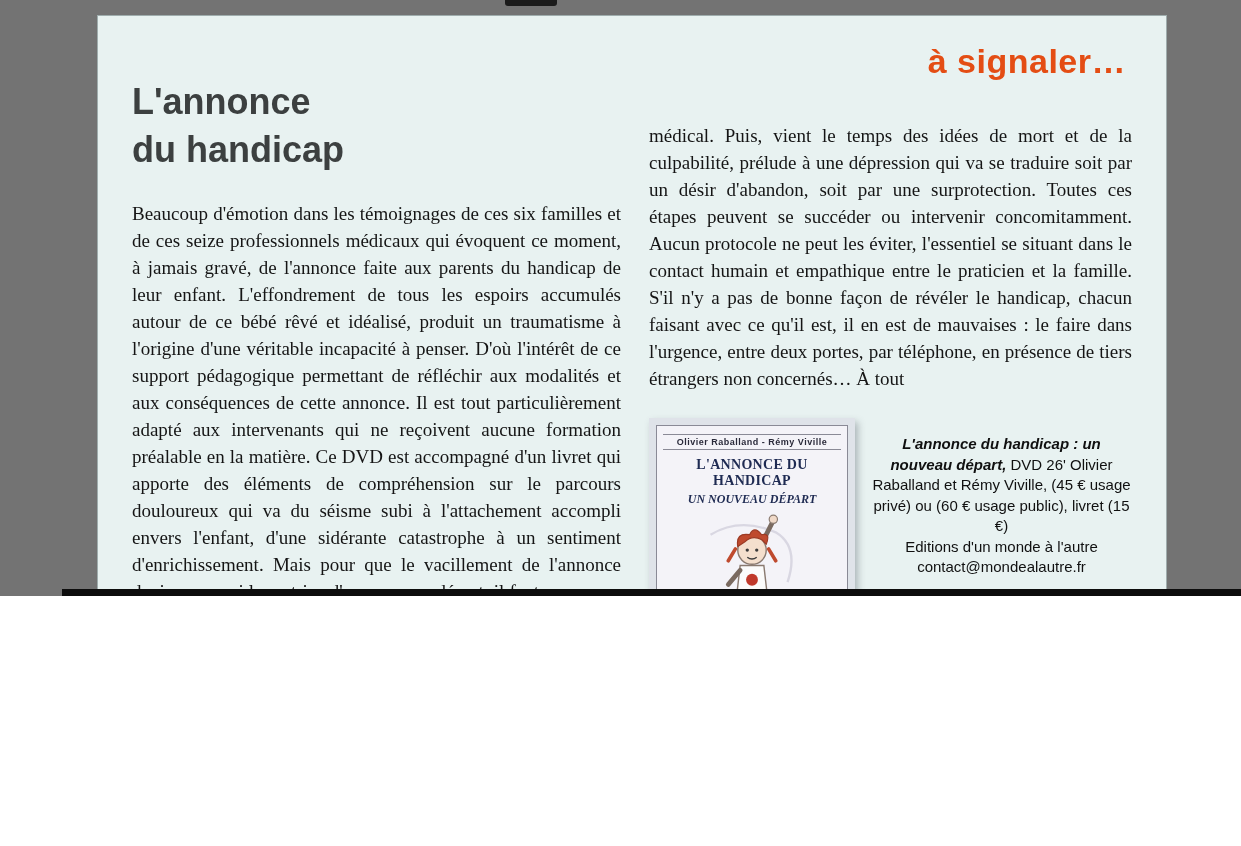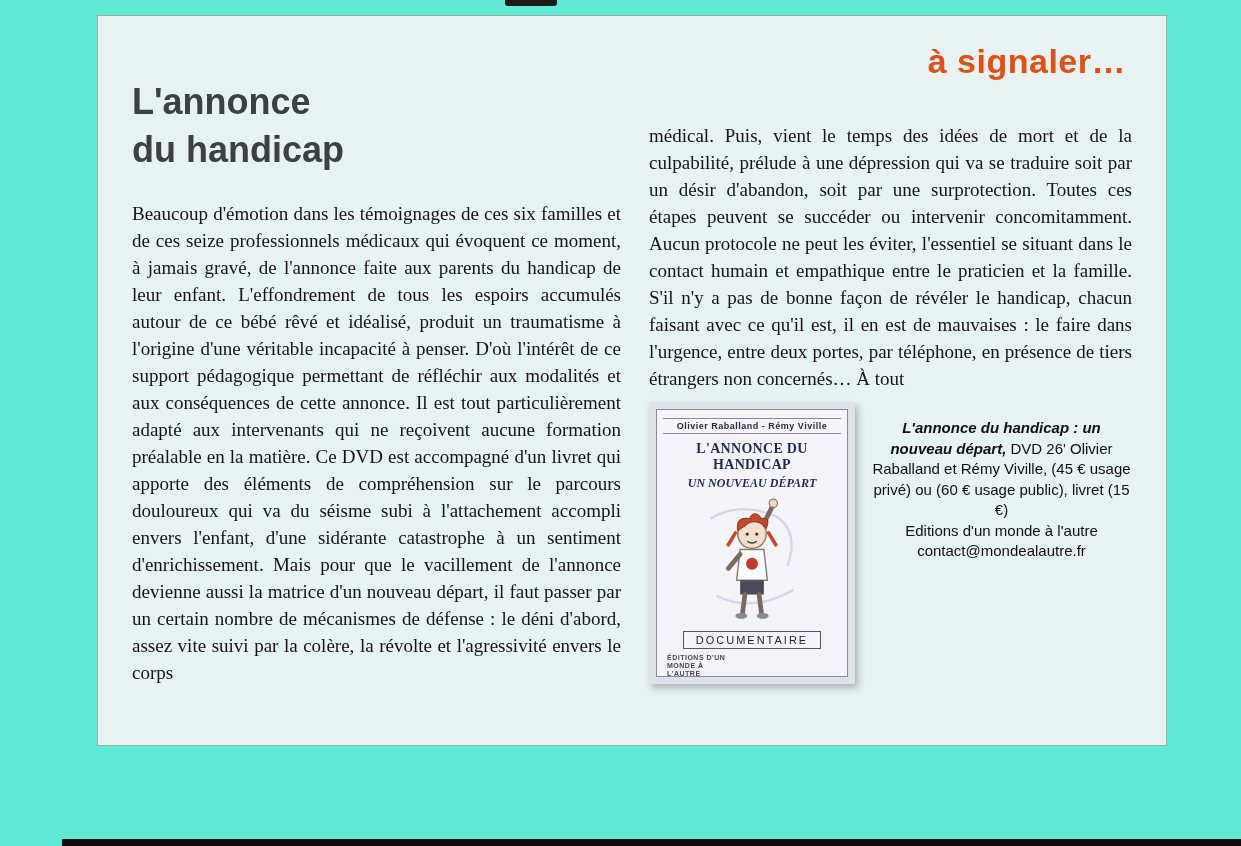--- a/index.html
+++ b/index.html
@@ -1,20 +1,20 @@
 <!DOCTYPE html>
 <html><head>
 <meta charset="utf-8">
 <style>
   html,body { margin:0; padding:0; }
   body { width:1241px; height:846px; background:#ffffff; }
 
   .scan {
-    position:relative; width:1241px; height:846px;
-    background:#5eead4; overflow:hidden;
+    position:relative; width:1241px; height:596px;
+    background:#737373; overflow:hidden;
     font-family:"Liberation Serif", serif;
   }
 
   .page {
     position:absolute; left:97px; top:15px;
     width:1070px; height:731px;
     background:#e8f2f1;
     border:1px solid #9fadad;
     box-sizing:border-box;
   }
@@ -40,21 +40,21 @@
   }
 
   .col-left {
     position:absolute; left:34px; top:184px; width:489px;
   }
 
   .col-right {
     position:absolute; left:551px; top:106px; width:483px;
   }
 
-  .media-row { display:flex; gap:16px; margin-top:10px; }
+  .media-row { display:flex; gap:16px; margin-top:26px; }
 
   .cover-card {
     width:206px; flex:0 0 206px;
     background:#dfe3e9;
     padding:7px;
     box-sizing:border-box;
     box-shadow:3px 4px 7px rgba(60,70,80,0.35);
     height:282px;
   }
   .cover {

